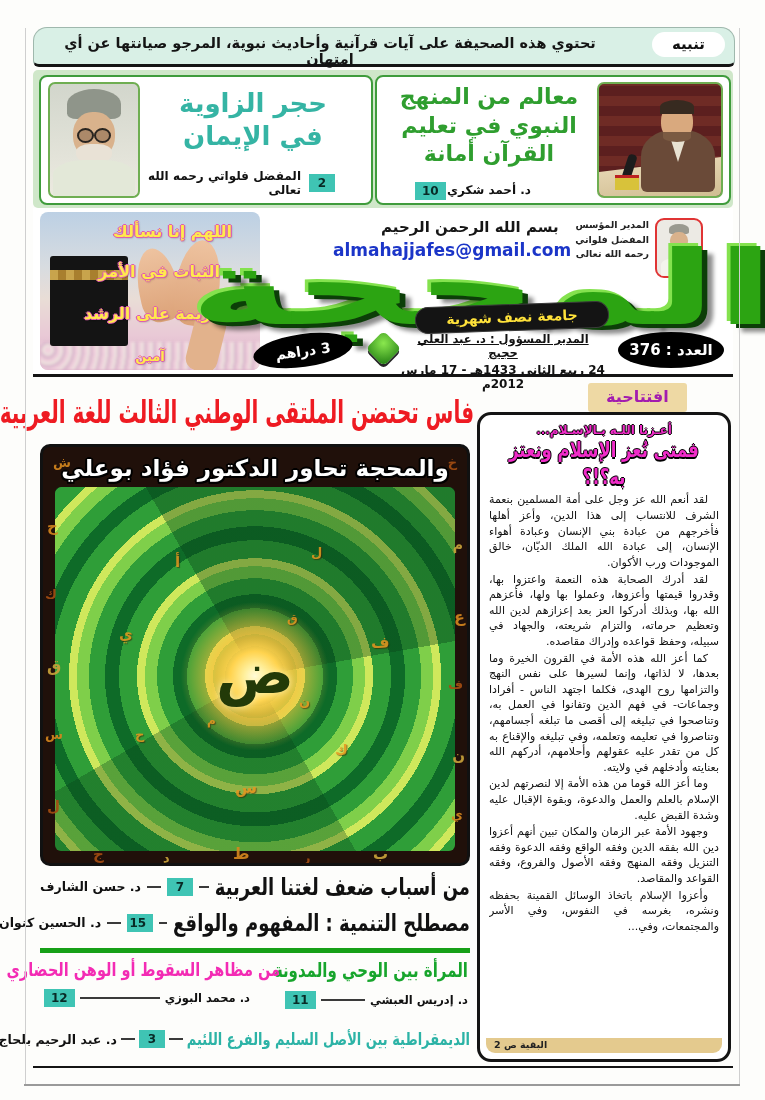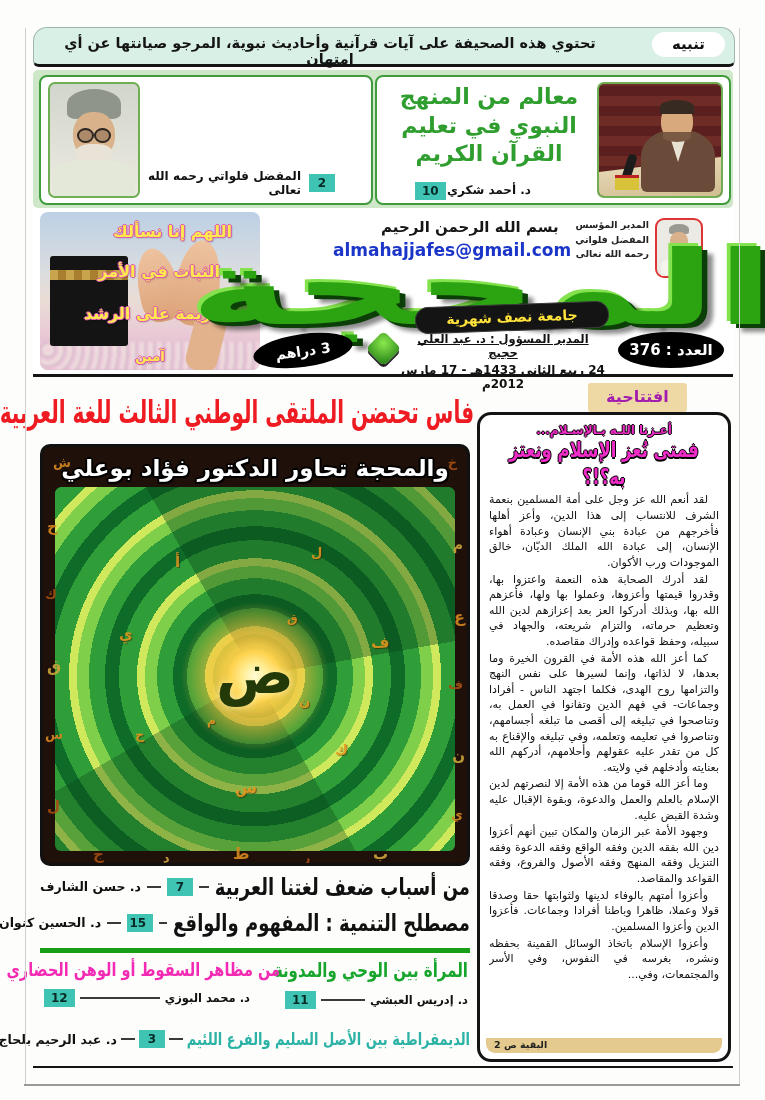--- a/index.html
+++ b/index.html
@@ -165,41 +165,45 @@
   <div class="abs band">
 
     <div class="card card-l">
       <div class="ph ph-falouati">
         <div class="fal-hat"></div>
         <div class="fal-face"></div>
         <div class="fal-glass"></div>
         <div class="fal-beard"></div>
         <div class="fal-robe"></div>
       </div>
+      <div class="tl-title">
+        <div>حجر الزاوية</div>
+        <div>في الإيمان</div>
+      </div>
       <div class="cap cap-l">
         <span class="pg">2</span>
         <span>المفضل فلواتي رحمه الله تعالى</span>
       </div>
     </div>
 
     <div class="card card-r">
       <div class="ph ph-speaker">
         <div class="spk-desk"></div>
         <div class="spk-suit"></div>
         <div class="spk-shirt"></div>
         <div class="spk-face"></div>
         <div class="spk-hair"></div>
         <div class="spk-beard"></div>
         <div class="spk-mic"></div>
         <div class="spk-flag"></div>
       </div>
       <div class="tr-title">
         <div>معالم من المنهج</div>
         <div>النبوي في تعليم</div>
-        <div>القرآن الكريم</div>
+        <div>القرآن أمانة</div>
       </div>
       <div class="cap cap-r">
         <span>د. أحمد شكري</span>
         <span class="pg">10</span>
       </div>
     </div>
   </div>
 
   <div class="abs masthead">
 
@@ -292,21 +296,20 @@
 
   <div class="abs edbox">
     <div class="ed-t ed-t1">أعـزنا اللـه بـالإسـلام...</div>
     <div class="ed-t ed-t2 condensed" style="display:block;">فمتى نُعز الإسلام ونعتز به؟!؟</div>
     <div class="ed-body">
       <p>لقد أنعم الله عز وجل على أمة المسلمين بنعمة الشرف للانتساب إلى هذا الدين، وأعز أهلها فأخرجهم من عبادة بني الإنسان وعبادة أهواء الإنسان، إلى عبادة الله الملك الديّان، خالق الموجودات ورب الأكوان.</p>
       <p>لقد أدرك الصحابة هذه النعمة واعتزوا بها، وقدروا قيمتها وأعزوها، وعملوا بها ولها، فأعزهم الله بها، وبذلك أدركوا العز بعد إعزازهم لدين الله وتعظيم حرماته، والتزام شريعته، والجهاد في سبيله، وحفظ قواعده وإدراك مقاصده.</p>
       <p>كما أعز الله هذه الأمة في القرون الخيرة وما بعدها، لا لذاتها، وإنما لسيرها على نفس النهج والتزامها روح الهدى، فكلما اجتهد الناس - أفرادا وجماعات- في فهم الدين وتفانوا في العمل به، وتناصحوا في تبليغه إلى أقصى ما تبلغه أجسامهم، وتناصروا في تعليمه وتعلمه، وفي تبليغه والإقناع به كل من تقدر عليه عقولهم وأحلامهم، أدركهم الله بعنايته وأدخلهم في ولايته.</p>
       <p>وما أعز الله قوما من هذه الأمة إلا لنصرتهم لدين الإسلام بالعلم والعمل والدعوة، وبقوة الإقبال عليه وشدة القبض عليه.</p>
       <p>وجهود الأمة عبر الزمان والمكان تبين أنهم أعزوا دين الله بفقه الدين وفقه الواقع وفقه الدعوة وفقه التنزيل وفقه المنهج وفقه الأصول والفروع، وفقه القواعد والمقاصد.</p>
-      <p>وأعزوا أمتهم بالوفاء لدينها ولثوابتها حقا وصدقا قولا وعملا، ظاهرا وباطنا أفرادا وجماعات. فأعزوا الدين وأعزوا المسلمين.</p>
       <p>وأعزوا الإسلام باتخاذ الوسائل القمينة بحفظه ونشره، بغرسه في النفوس، وفي الأسر والمجتمعات، وفي...</p>
     </div>
     <div class="ed-more">البقية ص 2</div>
   </div>
 
   <div class="idx" style="top:876px;">
     <span class="t condensed" style="font-size:18px;">من أسباب ضعف لغتنا العربية</span>
     <span class="ln"></span>
     <span class="pg">7</span>
     <span class="ln s"></span>

